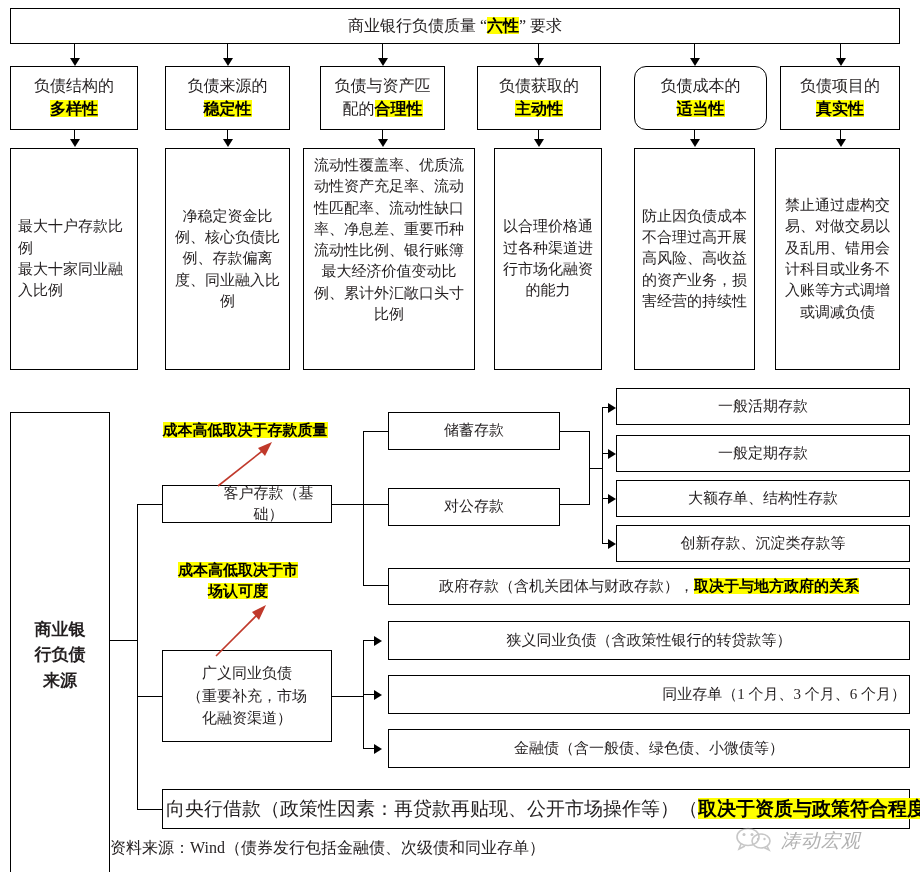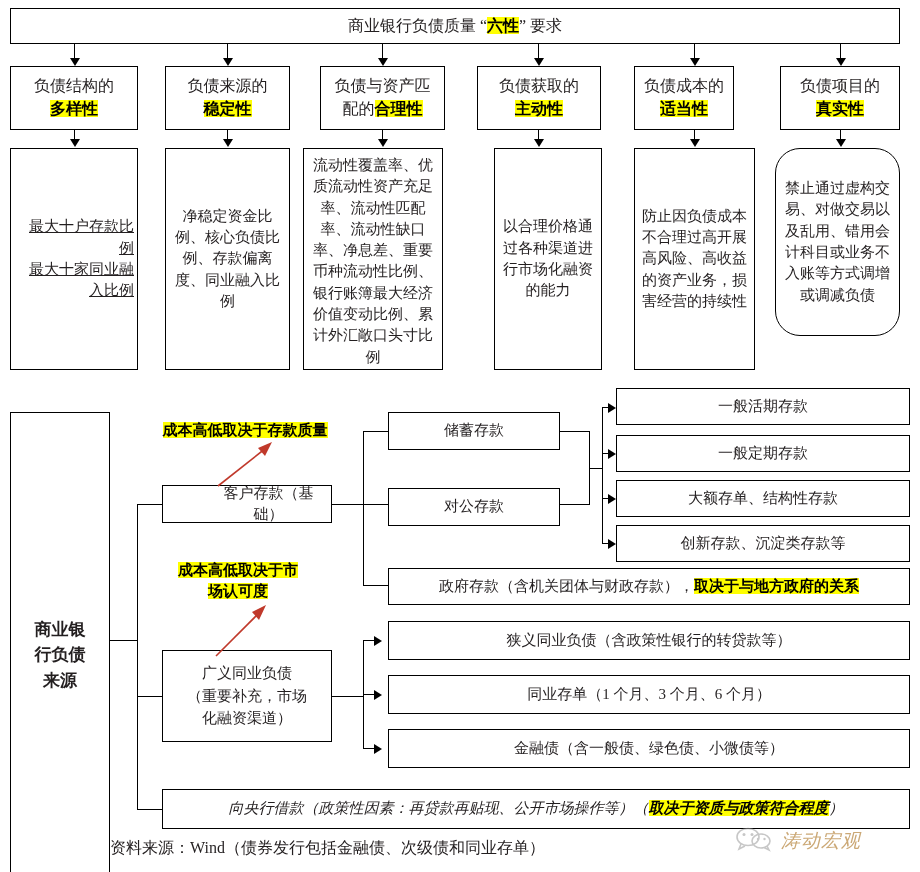--- a/index.html
+++ b/index.html
@@ -75,21 +75,21 @@
     position:absolute;
     display:flex;
     align-items:center;
     gap:6px;
     opacity:.55;
   }
   .logo .wm{flex:0 0 auto;}
   .logo .lbl{
     font-size:19px;
     font-style:italic;
-    color:#a16207;
+    color:#737373;
     font-family:"Liberation Serif",serif;
     letter-spacing:1px;
   }
   .t1{font-size:16px;}
   .t-title{font-size:16px;}
 </style>
 </head>
 <body>
 
 <div id="canvas">
@@ -129,21 +129,21 @@
     <div class="inner" style="padding:0 4px;">
       <span>负债与资产匹配的</span><span class="hl">合理性</span>
     </div>
   </div>
   <div class="box t1" style="left:477px;top:66px;width:124px;height:64px;">
     <div class="inner">
       <div>负债获取的</div>
       <div><span class="hl">主动性</span></div>
     </div>
   </div>
-  <div class="box t1" style="left:634px;top:66px;width:100px;height:64px;">
+  <div class="box t1" style="left:634px;top:66px;width:133px;height:64px;border-radius:12px;">
     <div class="inner">
       <div>负债成本的</div>
       <div><span class="hl">适当性</span></div>
     </div>
   </div>
   <div class="box t1" style="left:780px;top:66px;width:120px;height:64px;">
     <div class="inner">
       <div>负债项目的</div>
       <div><span class="hl">真实性</span></div>
     </div>
@@ -156,36 +156,36 @@
   <div class="ln vline" style="left:382px;top:130px;height:12px;"></div>
   <div class="arrow-down" style="left:378px;top:139px;"></div>
   <div class="ln vline" style="left:538px;top:130px;height:12px;"></div>
   <div class="arrow-down" style="left:534px;top:139px;"></div>
   <div class="ln vline" style="left:694px;top:130px;height:12px;"></div>
   <div class="arrow-down" style="left:690px;top:139px;"></div>
   <div class="ln vline" style="left:840px;top:130px;height:12px;"></div>
   <div class="arrow-down" style="left:836px;top:139px;"></div>
 
   <div class="box" style="left:10px;top:148px;width:128px;height:222px;">
-    <div class="inner" style="white-space:pre-line;text-align:right;padding-left:4px;text-decoration:underline;">最大十户存款比例
+    <div class="inner" style="white-space:pre-line;text-align:left;padding-left:4px;">最大十户存款比例
 最大十家同业融入比例</div>
   </div>
   <div class="box" style="left:165px;top:148px;width:125px;height:222px;">
     <div class="inner">净稳定资金比例、核心负债比例、存款偏离度、同业融入比例</div>
   </div>
-  <div class="box" style="left:303px;top:148px;width:140px;height:222px;align-items:flex-start;">
+  <div class="box" style="left:303px;top:148px;width:172px;height:222px;align-items:flex-start;">
     <div class="inner" style="padding-top:4px;">流动性覆盖率、优质流动性资产充足率、流动性匹配率、流动性缺口率、净息差、重要币种流动性比例、银行账簿最大经济价值变动比例、累计外汇敞口头寸比例</div>
   </div>
   <div class="box" style="left:494px;top:148px;width:108px;height:222px;">
     <div class="inner">以合理价格通过各种渠道进行市场化融资的能力</div>
   </div>
   <div class="box" style="left:634px;top:148px;width:121px;height:222px;">
     <div class="inner">防止因负债成本不合理过高开展高风险、高收益的资产业务，损害经营的持续性</div>
   </div>
-  <div class="box" style="left:775px;top:148px;width:125px;height:188px;border-radius:25px;">
+  <div class="box" style="left:775px;top:148px;width:125px;height:222px;">
     <div class="inner">禁止通过虚构交易、对做交易以及乱用、错用会计科目或业务不入账等方式调增或调减负债</div>
   </div>
 
   <div class="box" style="left:10px;top:412px;width:100px;height:486px;">
     <div class="inner bold" style="font-size:17px;line-height:1.5;padding:0 18px;">商业银行负债来源</div>
   </div>
 
   <div class="ln hline" style="left:110px;top:640px;width:28px;"></div>
 
   <div class="ln vline" style="left:137px;top:504px;height:306px;"></div>
@@ -257,29 +257,29 @@
   <div class="ln hline" style="left:363px;top:640px;width:14px;"></div>
   <div class="ln hline" style="left:363px;top:694px;width:14px;"></div>
   <div class="ln hline" style="left:363px;top:748px;width:14px;"></div>
   <div class="arrow-right" style="left:374px;top:636px;"></div>
   <div class="arrow-right" style="left:374px;top:690px;"></div>
   <div class="arrow-right" style="left:374px;top:744px;"></div>
 
   <div class="box" style="left:388px;top:621px;width:522px;height:39px;">
     <div class="inner">狭义同业负债（含政策性银行的转贷款等）</div>
   </div>
-  <div class="box" style="left:388px;top:675px;width:522px;height:39px;">
+  <div class="box" style="left:388px;top:675px;width:522px;height:39px;text-align:right;">
     <div class="inner">同业存单（1 个月、3 个月、6 个月）</div>
   </div>
   <div class="box" style="left:388px;top:729px;width:522px;height:39px;">
     <div class="inner">金融债（含一般债、绿色债、小微债等）</div>
   </div>
 
   <div class="box" style="left:162px;top:789px;width:748px;height:40px;">
-    <div class="inner" style="white-space:nowrap;font-size:15px;font-style:italic;">
+    <div class="inner" style="white-space:nowrap;font-size:19px;">
       <span>向央行借款（政策性因素：再贷款再贴现、公开市场操作等）（</span><span class="hl">取决于资质与政策符合程度</span><span>）</span>
     </div>
   </div>
 
   <div class="note" style="left:145px;top:420px;width:200px;">
     <span>成本高低取决于存款质量</span>
   </div>
   <svg class="redarrow" style="left:210px;top:438px;" width="70" height="52" viewBox="0 0 70 52">
     <line x1="8" y1="48" x2="56" y2="10" stroke="#c0392b" stroke-width="1.6"></line>
     <polygon points="62,4 48,10 55,18" fill="#c0392b"></polygon>

